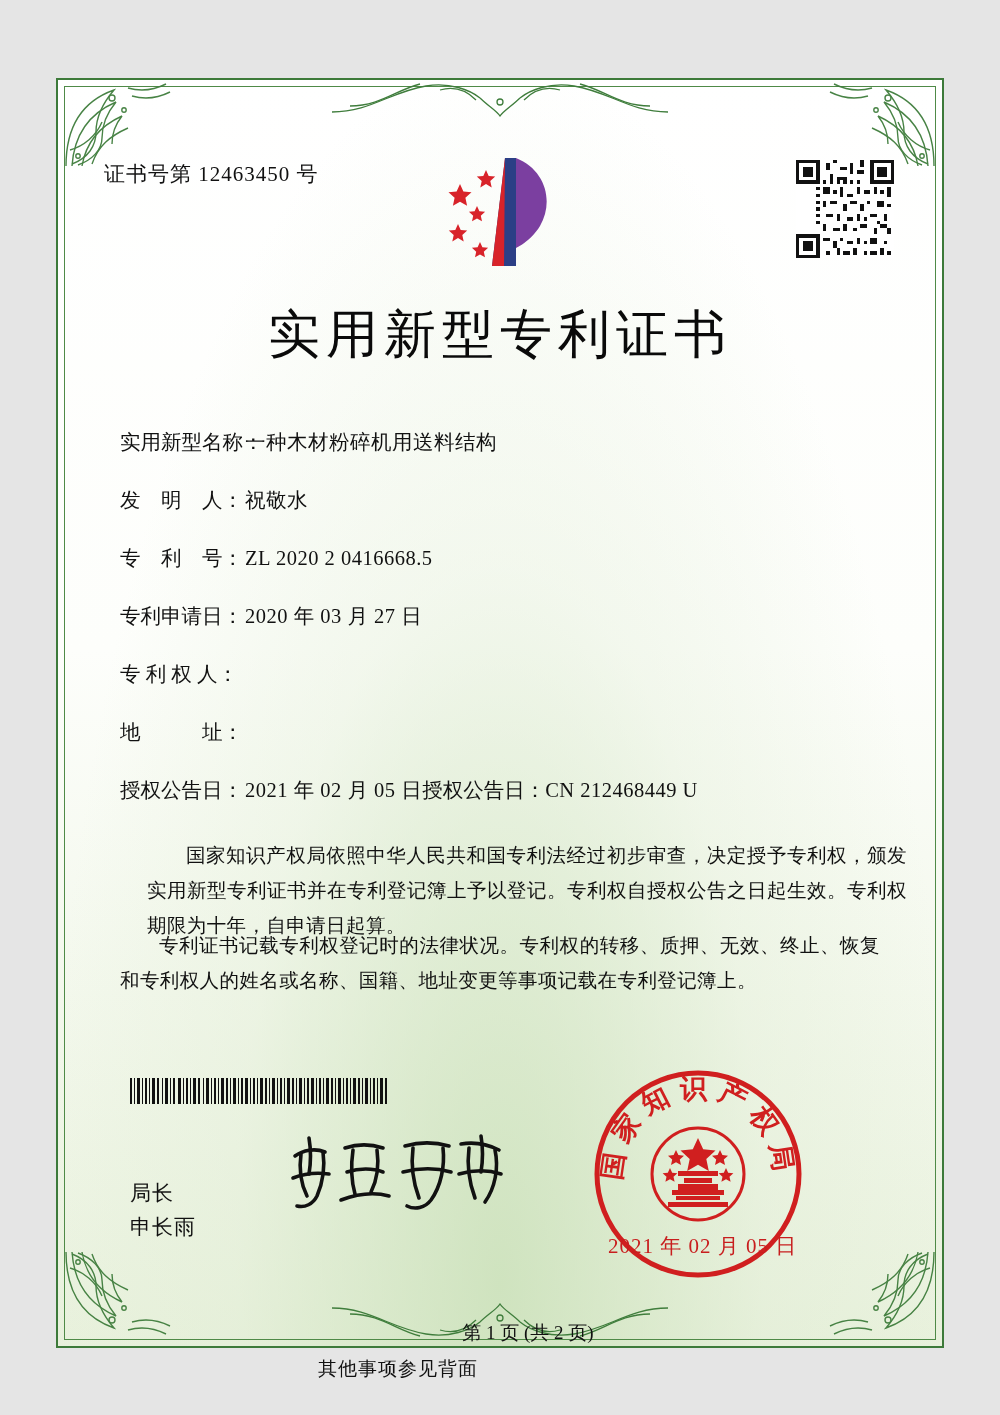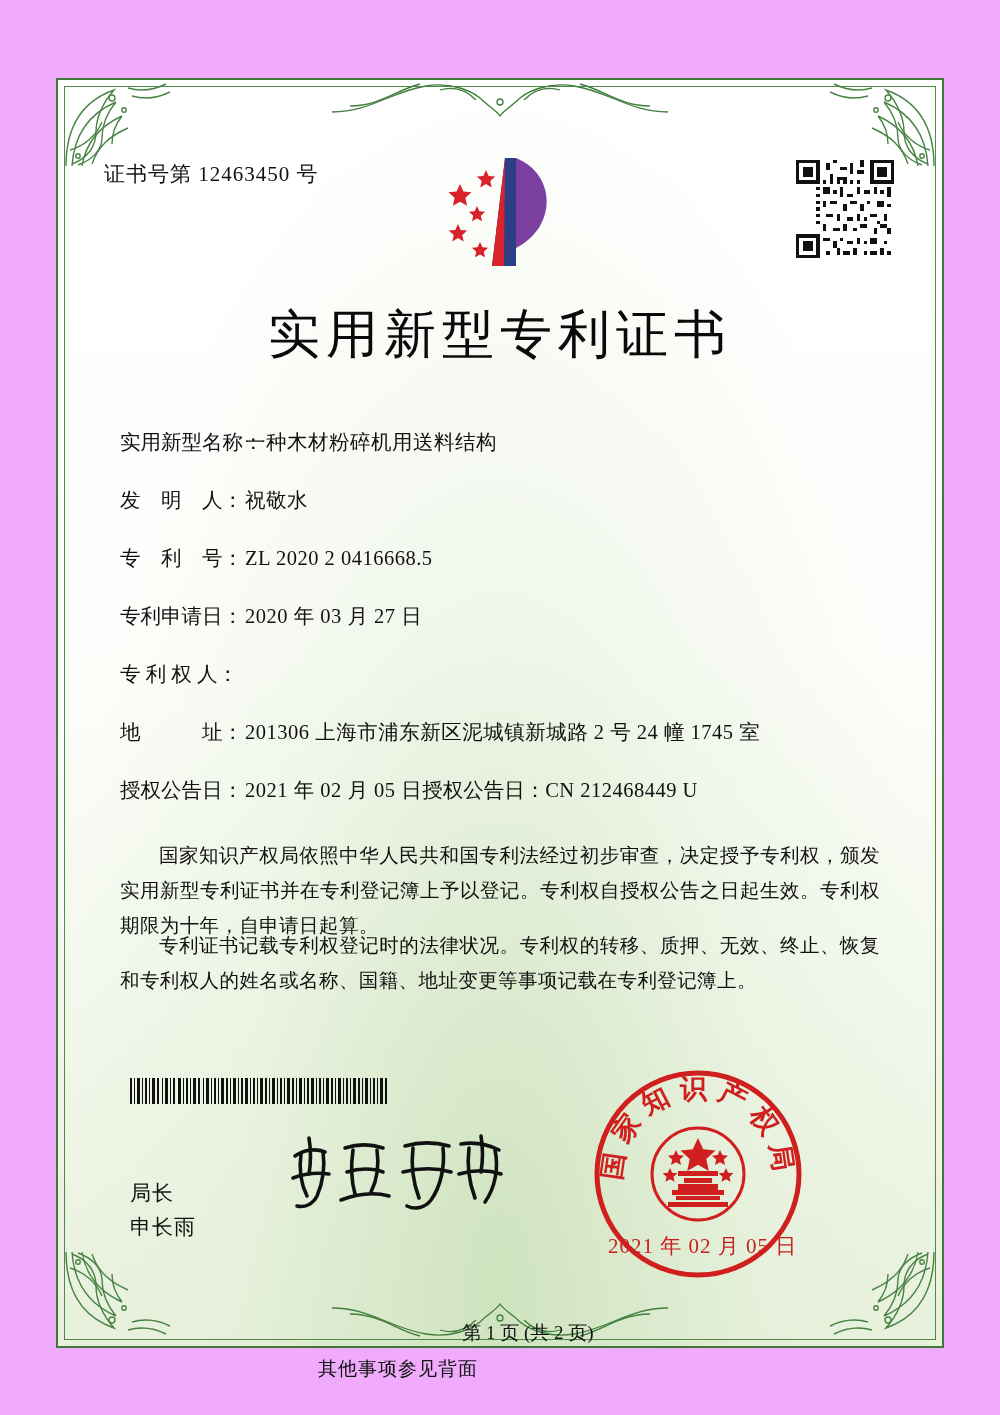--- a/index.html
+++ b/index.html
@@ -8,21 +8,21 @@
     background: #ffffff;
   }
   body {
     font-family: "Liberation Serif", "DejaVu Serif", serif;
   }
   .page {
     position: relative;
     width: 1000px;
     height: 1415px;
     overflow: hidden;
-    background: #f0abfc;
+    background: #e5e5e5;
   }
   
   .paper {
     position: absolute;
     left: 56px;
     top: 78px;
     width: 888px;
     height: 1270px;
     background:
       radial-gradient(ellipse at 50% 95%, rgba(198,222,180,0.75) 0%, rgba(223,236,211,0.35) 42%, rgba(255,255,255,0) 72%),
@@ -148,21 +148,21 @@
     position: absolute;
     left: 120px;
     width: 760px;
     font-size: 19.5px;
     line-height: 35px;
     color: #111;
     text-align: justify;
     text-indent: 2em;
     letter-spacing: .4px;
   }
-  .para.p1 { top: 838px; }
+  .para.p1 { top: 838px; margin-left: 27px; }
   .para.p2 { top: 928px; }
 
   
   .barcode {
     position: absolute;
     left: 130px;
     top: 1078px;
     width: 258px;
     height: 26px;
   }
@@ -449,21 +449,20 @@
     </div>
     <div class="row">
       <span class="lbl">专利申请日：</span>
       <span class="val">2020 年 03 月 27 日</span>
     </div>
     <div class="row">
       <span class="lbl">专 利 权 人：</span>
     </div>
     <div class="row">
       <span class="lbl">地　　　址：</span>
-      <span class="val">201306 上海市浦东新区泥城镇新城路 2 号 24 幢 1745 室</span>
     </div>
     <div class="row">
       <span class="lbl">授权公告日：</span>
       <span class="val">2021 年 02 月 05 日</span>
       <span class="second-lbl">授权公告日：</span>
       <span class="val">CN 212468449 U</span>
     </div>
   </div>
 
   <div class="para p1">国家知识产权局依照中华人民共和国专利法经过初步审查，决定授予专利权，颁发实用新型专利证书并在专利登记簿上予以登记。专利权自授权公告之日起生效。专利权期限为十年，自申请日起算。</div>

